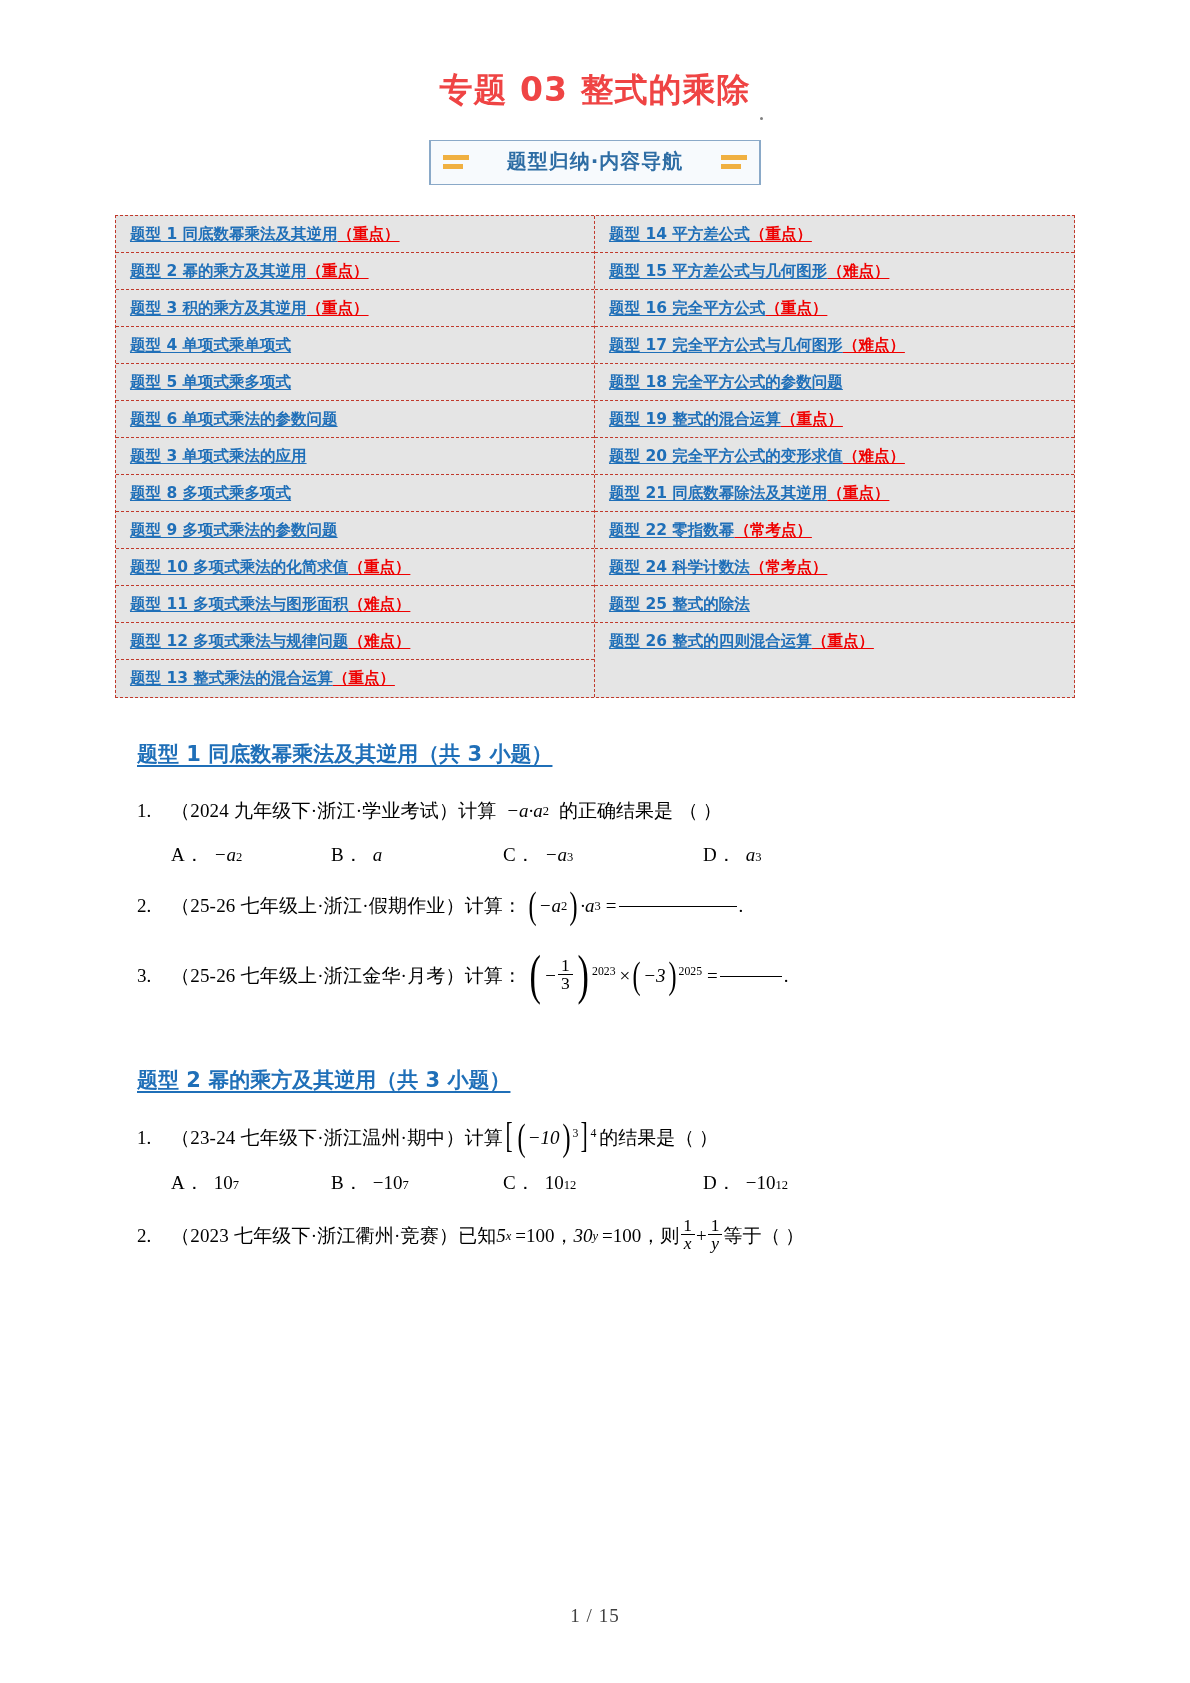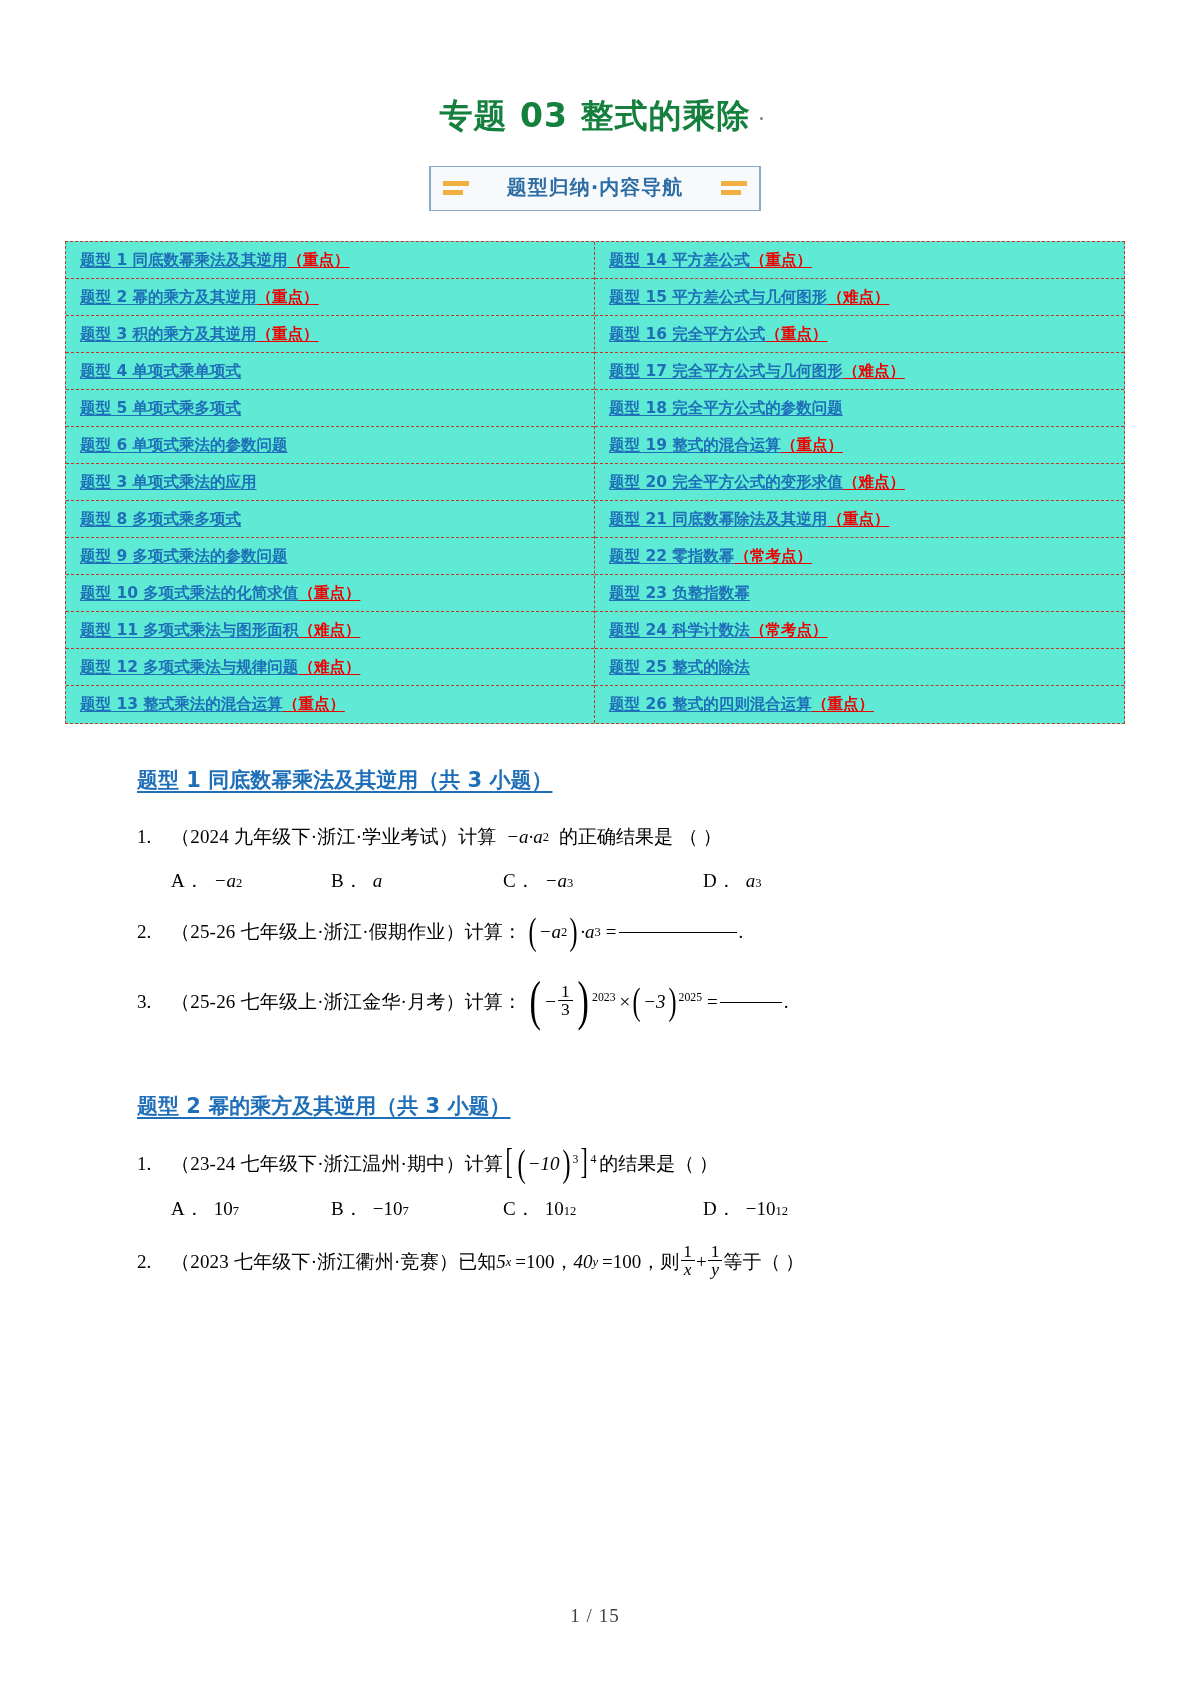--- a/index.html
+++ b/index.html
@@ -29,27 +29,27 @@
     top: 117px;
     width: 3px;
     height: 3px;
     background: #808080;
     border-radius: 50%;
   }
 
   
   .doc-title {
     margin: 0;
-    padding-top: 98px;
+    padding-top: 72px;
     text-align: center;
     font-family: "DejaVu Sans", "Liberation Sans", sans-serif;
     font-size: 33px;
     font-weight: bold;
     letter-spacing: 1px;
-    color: #15803d;
+    color: #ef4444;
     line-height: 1.1;
   }
 
   
   .banner-wrap {
     display: flex;
     justify-content: center;
     align-items: center;
   }
   .banner {
@@ -106,23 +106,23 @@
   .banner-row {
     display: flex;
     align-items: center;
     justify-content: space-between;
     gap: 0;
   }
 
   
   .toc {
     margin: 30px auto 0 auto;
-    width: 1060px;
+    width: 960px;
     border: 1.4px dashed #c0392b;
-    background: #5eead4;
+    background: #e5e5e5;
     box-sizing: border-box;
     display: flex;
   }
   .toc-col {
     width: 50%;
     box-sizing: border-box;
   }
   .toc-col.left {
     border-right: 1.4px dashed #c0392b;
   }
@@ -364,24 +364,20 @@
           <span class="toc-label">题型 20  完全平方公式的变形求值</span>
           <span class="toc-tag">（难点）</span>
         </div>
       <div class="toc-item">
           <span class="toc-label">题型 21  同底数幂除法及其逆用</span>
           <span class="toc-tag">（重点）</span>
         </div>
       <div class="toc-item">
           <span class="toc-label">题型 22  零指数幂</span>
           <span class="toc-tag">（常考点）</span>
-        </div>
-      <div class="toc-item">
-          <span class="toc-label">题型 23  负整指数幂</span>
-          <span class="toc-tag"></span>
         </div>
       <div class="toc-item">
           <span class="toc-label">题型 24  科学计数法</span>
           <span class="toc-tag">（常考点）</span>
         </div>
       <div class="toc-item">
           <span class="toc-label">题型 25  整式的除法</span>
           <span class="toc-tag"></span>
         </div>
       <div class="toc-item">
@@ -536,21 +532,21 @@
     <div class="q">
       <span class="num">2.</span>
       <span class="body">
         <span class="src">（2023 七年级下·浙江衢州·竞赛）</span>
         <span>已知</span>
         <span class="mathi">5</span>
           <sup class="mathi">x</sup>
           <span style="display:inline-block;width:4px;"></span>
           <span>=100</span>
         <span>，</span>
-        <span class="mathi">40</span>
+        <span class="mathi">30</span>
           <sup class="mathi">y</sup>
           <span style="display:inline-block;width:4px;"></span>
           <span>=100</span>
         <span>，则</span>
         <span class="frac">
             <span class="n">1</span>
             <span class="d mathi">x</span>
           </span>
           <span>+</span>
           <span class="frac">

